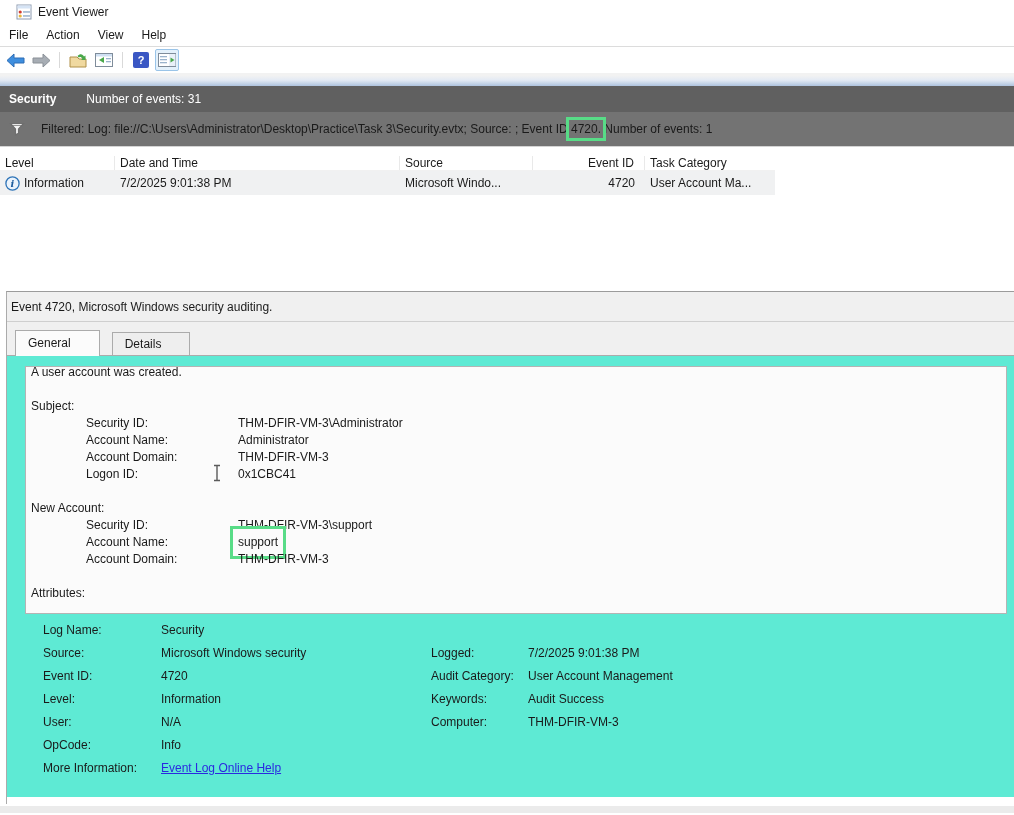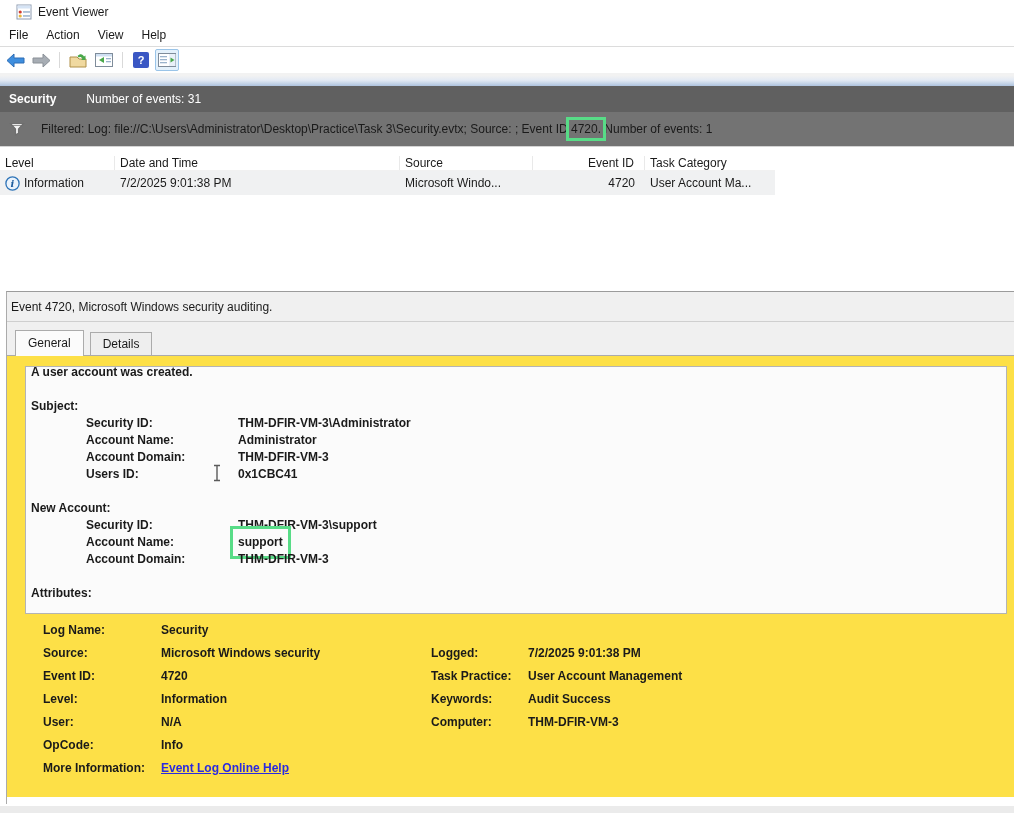--- a/index.html
+++ b/index.html
@@ -46,25 +46,25 @@
   .c-level { width:115px; } .c-date { width:285px; } .c-source { width:133px; }
   .c-id { width:112px; justify-content:flex-end; padding-right:10px; }
   .c-task { width:130px; border-right:none; }
   .table-blank { height:96px; }
 
   
   .preview { border-top:1px solid #9b9b9b; border-left:1px solid #ababab; margin-left:6px; height:513px; }
   .evt-summary { height:30px; background:#f0f0f0; border-bottom:1px solid #cfcfcf;
     display:flex; align-items:center; padding-left:4px; }
   .tabstrip { background:#f0f0f0; padding:8px 0 0 8px; display:flex; border-bottom:1px solid #ababab; }
-  .tab { padding:5px 12px 4px 12px; border:1px solid #ababab; border-bottom:none; margin-right:6px; }
+  .tab { padding:5px 28px 4px 12px; border:1px solid #ababab; border-bottom:none; margin-right:12px; }
   .tab.active { background:#fbfbfb; margin-bottom:-1px; padding-bottom:6px; position:relative; z-index:2; }
   .tab.inactive { background:#eeeeee; margin-top:2px; padding-top:4px; }
 
-  .tab-page { background:#fde047; height:441px; padding:10px 7px 0 18px;font-weight:bold; }
+  .tab-page { background:#5eead4; height:441px; padding:10px 7px 0 18px; }
   .desc-box { position:relative; background:#fbfbfb; border:1px solid #b4b4b4; height:248px;
     width:982px; overflow:hidden; padding:2px 0 0 5px; line-height:17px; }
   .desc-intro { margin-top:-5px; }
   .desc-line { display:flex; }
   .desc-blank { height:17px; }
   .dl { padding-left:55px; width:207px; }
   .dv { white-space:nowrap; }
   .ibeam { position:absolute; left:186px; top:97px; opacity:.85; }
 
   
@@ -206,21 +206,21 @@
       </div>
       <div class="desc-line">
         <span class="dl">Account Name:</span>
         <span class="dv">Administrator</span>
       </div>
       <div class="desc-line">
         <span class="dl">Account Domain:</span>
         <span class="dv">THM-DFIR-VM-3</span>
       </div>
       <div class="desc-line">
-        <span class="dl">Users ID:</span>
+        <span class="dl">Logon ID:</span>
         <span class="dv">0x1CBC41</span>
       </div>
       <div class="desc-blank"></div>
       <div>New Account:</div>
       <div class="desc-line">
         <span class="dl">Security ID:</span>
         <span class="dv">THM-DFIR-VM-3\support</span>
       </div>
       <div class="desc-line">
         <span class="dl">Account Name:</span>
@@ -249,21 +249,21 @@
       </div>
       <div class="prow">
         <span class="pl">Source:</span>
         <span class="plv">Microsoft Windows security</span>
         <span class="prl">Logged:</span>
         <span class="prv">7/2/2025 9:01:38 PM</span>
       </div>
       <div class="prow">
         <span class="pl">Event ID:</span>
         <span class="plv">4720</span>
-        <span class="prl">Task Practice:</span>
+        <span class="prl">Audit Category:</span>
         <span class="prv">User Account Management</span>
       </div>
       <div class="prow">
         <span class="pl">Level:</span>
         <span class="plv">Information</span>
         <span class="prl">Keywords:</span>
         <span class="prv">Audit Success</span>
       </div>
       <div class="prow">
         <span class="pl">User:</span>

